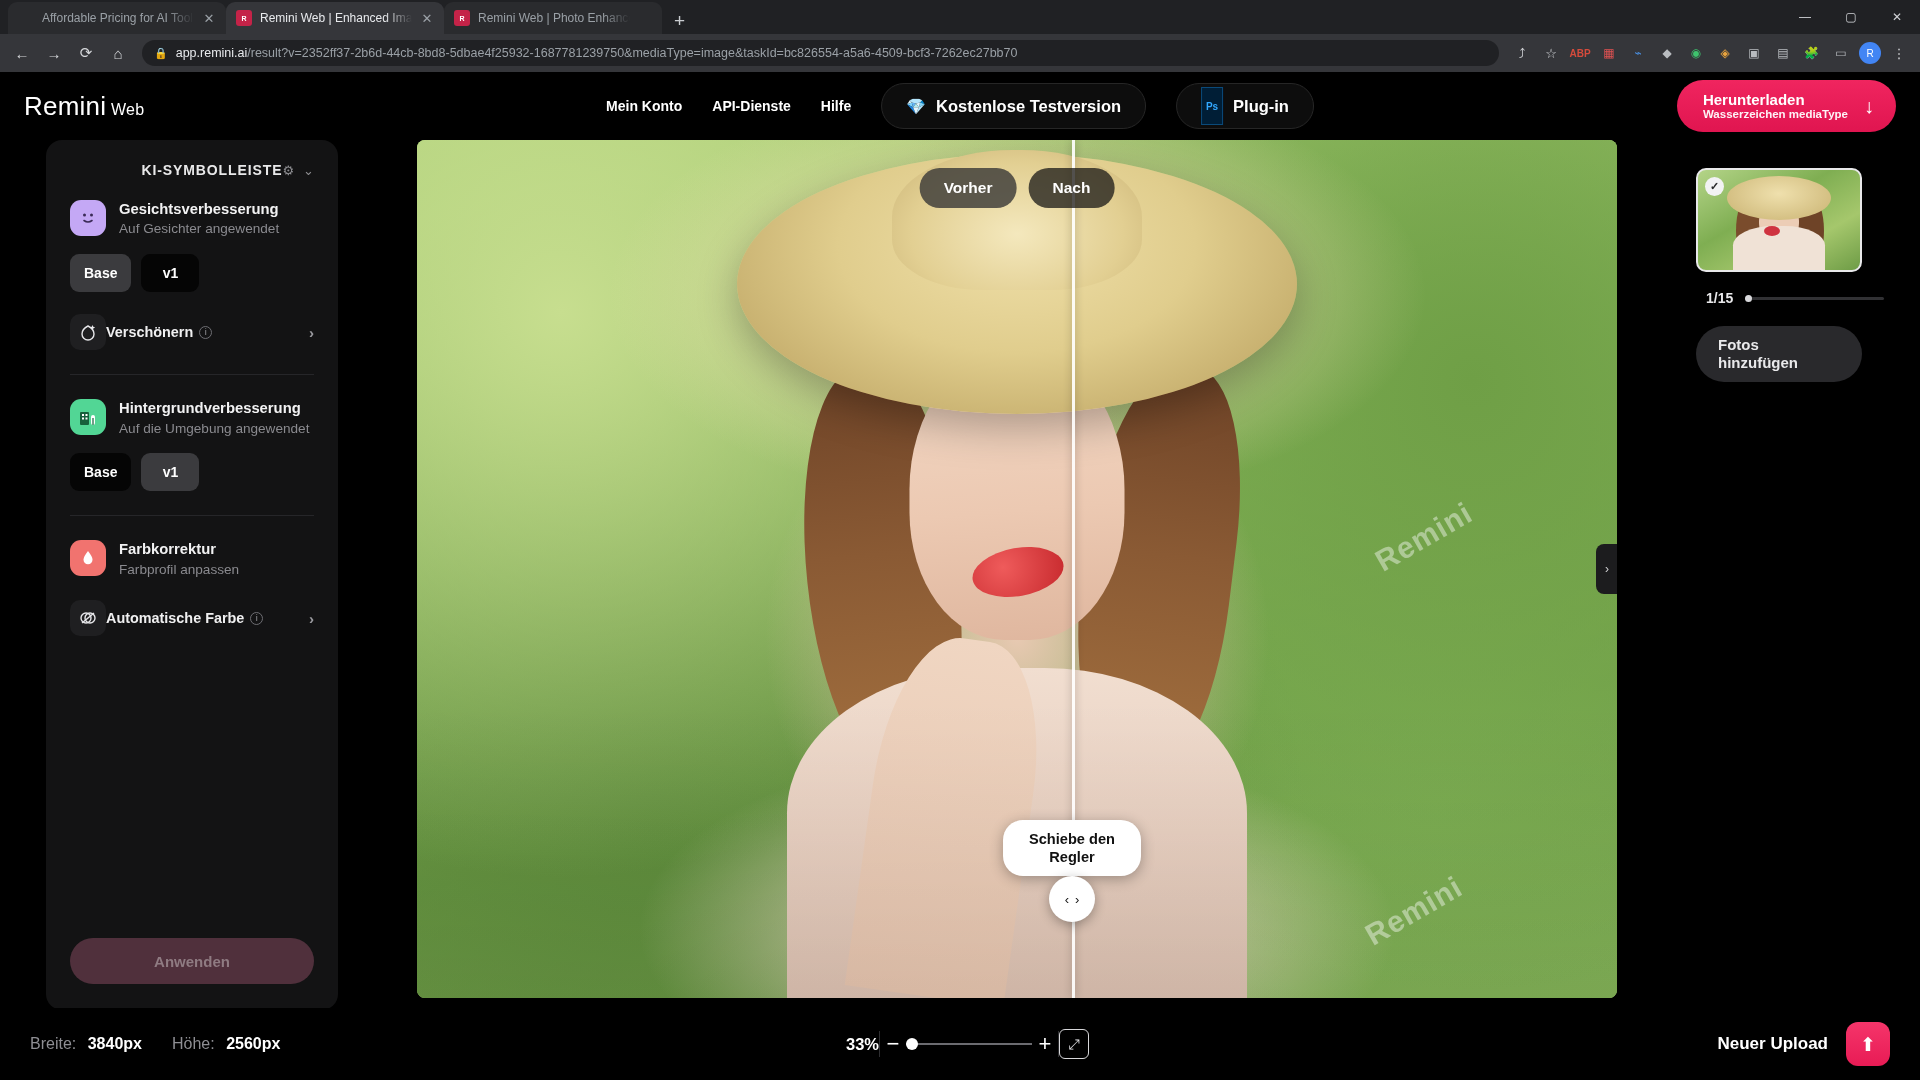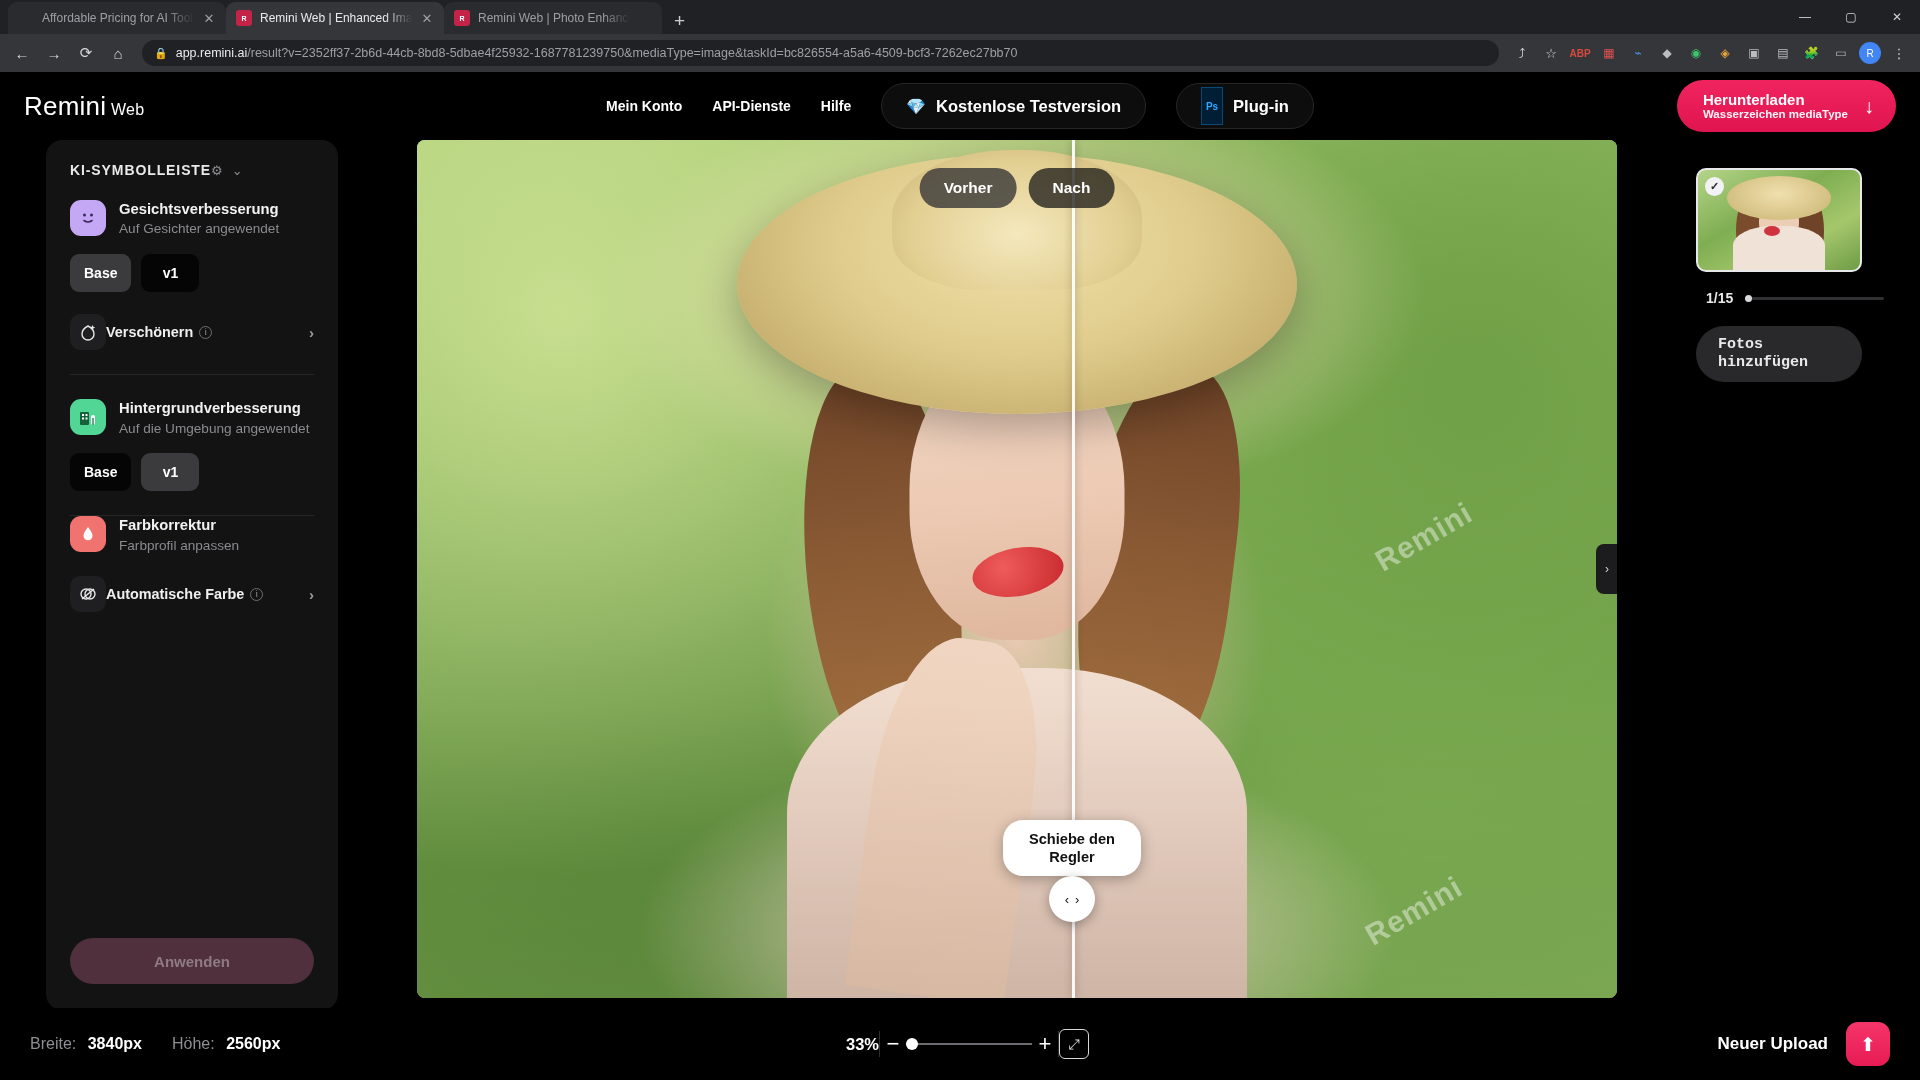--- a/index.html
+++ b/index.html
@@ -101,21 +101,21 @@
   .download-btn .dl-arrow { font-size: 20px; }
 
   .app-body { display: flex; height: calc(100% - 68px - 72px); padding: 0 0 0 0; }
 
   
   .sidebar {
     width: 292px; margin-left: 46px; background: #131314; border-radius: 16px;
     display: flex; flex-direction: column; padding: 22px 24px 26px 24px;
     height: 870px; position: relative;
   }
-  .sb-head { display:flex; align-items:center; justify-content: flex-start; margin-bottom: 22px;}
+  .sb-head { display:flex; align-items:center; justify-content: flex-end; margin-bottom: 22px;}
   .sb-title { color:#e9e9ea; font-size: 14px; font-weight: 700; letter-spacing: .9px; }
   .sb-head-icons { display:flex; align-items:center; gap:9px; color:#8d8d91; font-size:13px;}
   .feature { display:flex; gap: 13px; align-items: flex-start; }
   .feat-icon {
     width: 36px; height: 36px; border-radius: 11px; flex:0 0 36px;
     display:flex;align-items:center;justify-content:center;
   }
   .feat-icon.purple { background:#c4a8f5; }
   .feat-icon.green  { background:#52d695; }
   .feat-icon.red    { background:#f1736f; }
@@ -275,21 +275,21 @@
     display:flex;align-items:center;justify-content:center; font-weight:bold;
   }
   .rail-count { display:flex; align-items:center; gap:12px; margin-top: 18px; }
   .rail-count .num { color:#e8e8ea; font-size:14px; font-weight:600;margin-left:10px; }
   .rail-track { flex:1; height:3px; background:#313134; border-radius:2px; position:relative; }
   .rail-track .knob { position:absolute; left:0; top:-2px; width:7px;height:7px;
                       border-radius:50%; background:#d9d9dc; }
   .add-photos {
     margin-top: 20px; width: 166px; height: 56px; border-radius: 30px;
     background:#29292c; color:#e9e9eb; font-size: 15px; font-weight: 600;
-    display:flex; align-items:center; padding: 0 22px; line-height:1.2;font-family:Liberation Mono, monospace;
+    display:flex; align-items:center; padding: 0 22px; line-height:1.2;
   }
 
   
   .bottombar {
     height: 72px; display:flex; align-items:center; padding: 0 30px;
     position: relative; background:#000;
   }
   .dims { display:flex; align-items:center; gap: 30px; font-size: 16px; }
   .dims .lbl { color:#8e8e93; }
   .dims .val { color:#fff; font-weight: 700; margin-left: 7px; }
@@ -458,21 +458,21 @@
           <div class="feat-desc">Auf die Umgebung angewendet</div>
         </div>
       </div>
       <div class="seg">
         <div class="seg-btn off">Base</div>
         <div class="seg-btn on">v1</div>
       </div>
 
       <div class="divider"></div>
 
-      <div class="feature" style="">
+      <div class="feature" style="margin-top:24px">
         <div class="feat-icon red">
           <svg width="22" height="22" viewBox="0 0 22 22">
               <path d="M11 4 C8 8 6.5 10.5 6.5 12.8 A4.5 4.5 0 0 0 15.5 12.8 C15.5 10.5 14 8 11 4z" fill="#fff"></path>
             </svg>
         </div>
         <div>
           <div class="feat-name">Farbkorrektur</div>
           <div class="feat-desc">Farbprofil anpassen</div>
         </div>
       </div>

